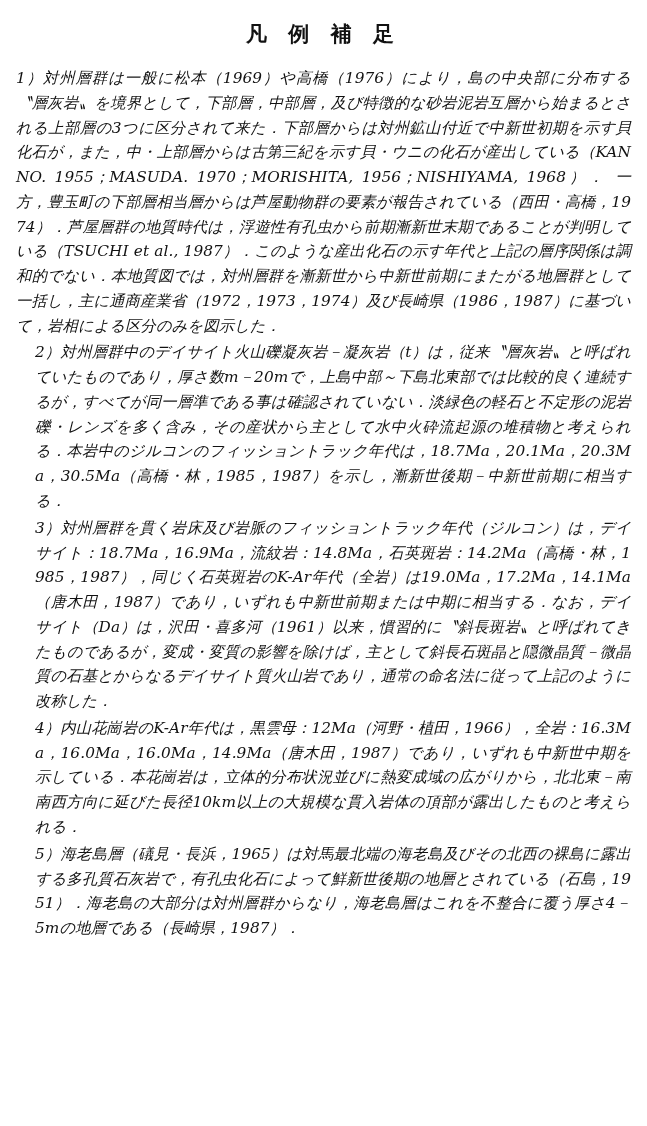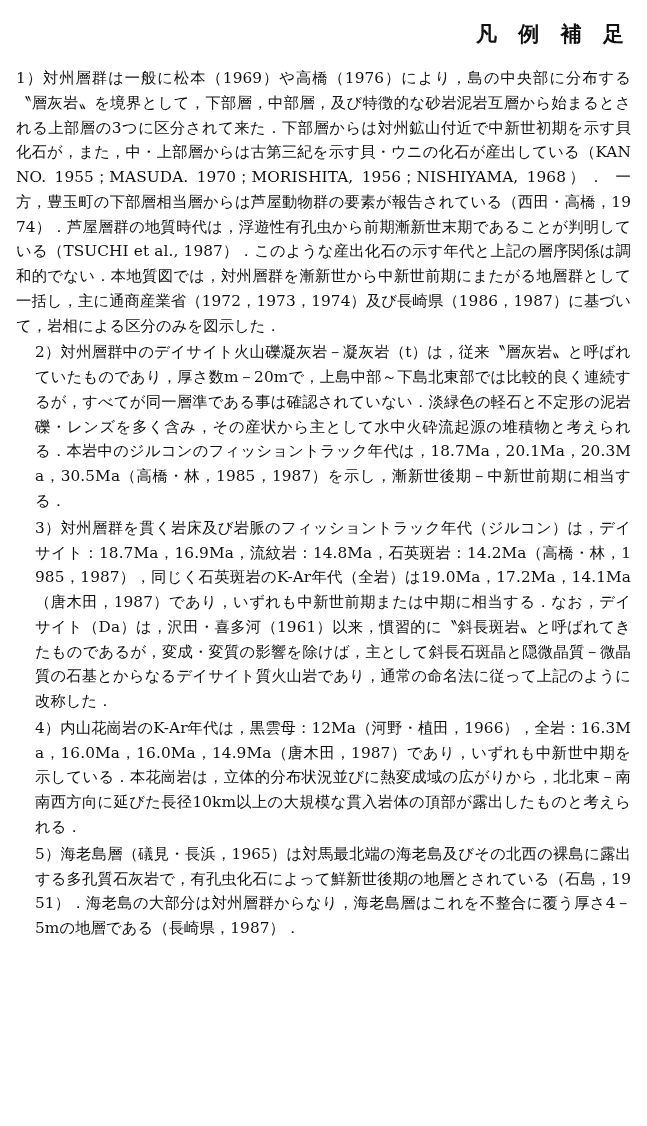--- a/index.html
+++ b/index.html
@@ -15,35 +15,36 @@
   }
   .page {
     width: 647px;
     min-height: 1126px;
     box-sizing: border-box;
     padding: 14px 16px 10px 16px;
     background: #ffffff;
     position: relative;
   }
   .doc-title {
-    text-align: right;
+    text-align: center;
     font-size: 21px;
     font-weight: bold;
     letter-spacing: 7px;
     margin: 6px 0 18px 0;
     font-family: "DejaVu Serif", "Liberation Serif", serif;
   }
   .para {
     font-size: 15.3px;
     line-height: 1.62;
     text-align: justify;
     text-justify: inter-character;
     margin: 0 0 1px 0;
     letter-spacing: 0.1px;
     word-break: break-all;
+    font-style: italic;
   }
   .para + .para {
     margin-top: 2px;
     margin-left: 19px;
   }
 </style>
 </head>
 <body>
 
 <div class="page">

